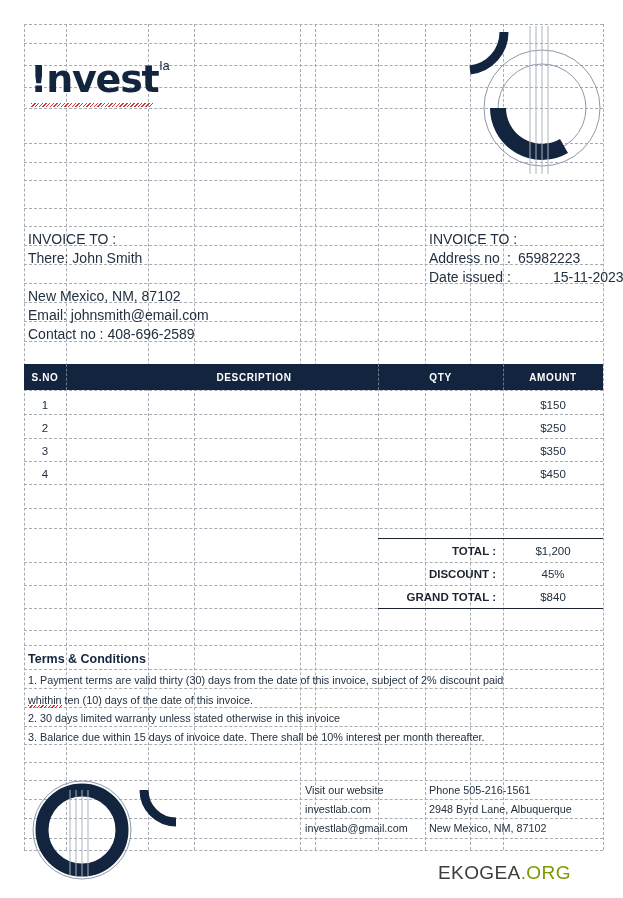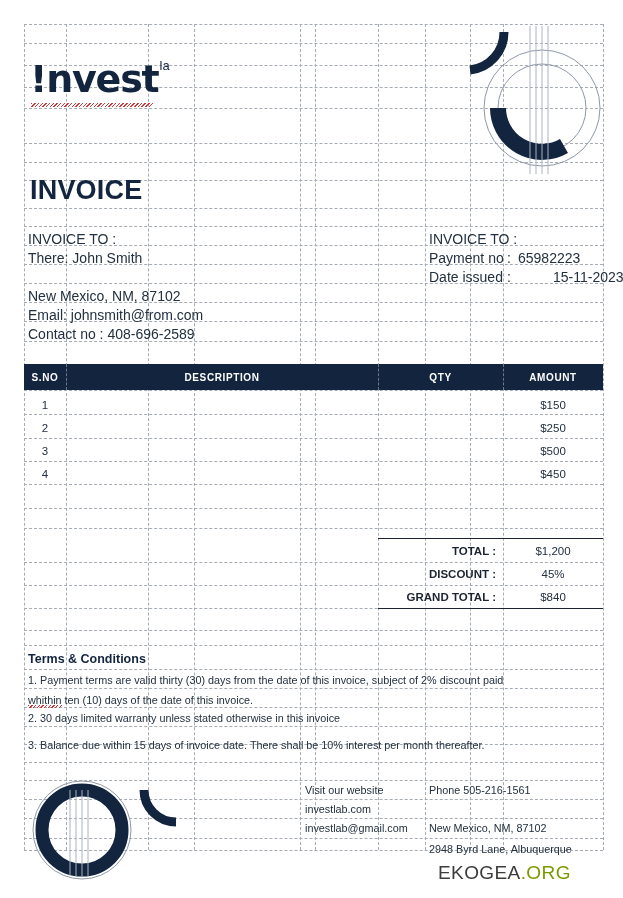--- a/index.html
+++ b/index.html
@@ -307,56 +307,55 @@
     <path d="M 118 22 A 32 32 0 0 0 150 54" fill="none" stroke="#13243f" stroke-width="9"></path>
   </svg>
 
   <div class="content">
 
     <div class="abs" id="logo-block">
       <span class="logo-word">!nvest</span><span class="logo-sup">la</span>
       <div class="squiggle"></div>
     </div>
 
-    <div class="abs" id="invoice-title">INVOICE</div>
 
     <div class="cell-text" style="left:28px; top:232px;">INVOICE TO :</div>
     <div class="cell-text" style="left:28px; top:251px;">There: John Smith</div>
     <div class="cell-text" style="left:28px; top:289px;">New Mexico, NM, 87102</div>
-    <div class="cell-text" style="left:28px; top:308px;">Email: johnsmith@from.com</div>
+    <div class="cell-text" style="left:28px; top:308px;">Email: johnsmith@email.com</div>
     <div class="cell-text" style="left:28px; top:327px;">Contact no : 408-696-2589</div>
 
     <div class="cell-text" style="left:429px; top:232px;">INVOICE TO :</div>
 
-    <div class="cell-text" style="left:429px; top:251px;">Payment no</div>
+    <div class="cell-text" style="left:429px; top:251px;">Address no</div>
     <div class="cell-text" style="left:507px; top:251px;">:</div>
     <div class="cell-text" style="left:518px; top:251px;">65982223</div>
 
     <div class="cell-text" style="left:429px; top:270px;">Date issued</div>
     <div class="cell-text" style="left:507px; top:270px;">:</div>
     <div class="cell-text" style="left:542px; top:270px;margin-left:11px;">15-11-2023</div>
 
     <div id="table-head">
       <div class="th" style="left:0px;   width:42px;">S.NO</div>
-      <div class="th" style="left:42px;  width:312px;">DESCRIPTION</div>
+      <div class="th" style="left:42px;  width:312px;padding-left:32px;">DESCRIPTION</div>
       <div class="th" style="left:354px; width:125px;">QTY</div>
       <div class="th" style="left:479px; width:100px;">AMOUNT</div>
       <div class="th-sep" style="left:42px;"></div>
       <div class="th-sep" style="left:354px;"></div>
       <div class="th-sep" style="left:479px;"></div>
     </div>
 
     <div class="row-num" style="left:24px; top:399px;">1</div>
     <div class="row-amt" style="top:399px;">$150</div>
 
     <div class="row-num" style="left:24px; top:422px;">2</div>
     <div class="row-amt" style="top:422px;">$250</div>
 
     <div class="row-num" style="left:24px; top:445px;">3</div>
-    <div class="row-amt" style="top:445px;">$500</div>
+    <div class="row-amt" style="top:445px;">$350</div>
 
     <div class="row-num" style="left:24px; top:468px;">4</div>
     <div class="row-amt" style="top:468px;">$450</div>
 
     <div class="solidrule" style="top:538px;"></div>
 
     <div class="tot-label" style="top:545px;">TOTAL :</div>
     <div class="tot-value" style="top:545px;">$1,200</div>
 
     <div class="tot-label" style="top:568px;">DISCOUNT :</div>
@@ -365,26 +364,26 @@
     <div class="tot-label" style="top:591px;">GRAND TOTAL :</div>
     <div class="tot-value" style="top:591px;">$840</div>
 
     <div class="solidrule" style="top:608px;"></div>
 
     <div class="abs" id="terms-title">Terms &amp; Conditions</div>
 
     <div class="term-line" style="top:674px;text-align:right;">1. Payment terms are valid thirty (30) days from the date of this invoice, subject of 2% discount paid</div>
     <div class="term-line" style="top:694px;"><span class="misspell">whithin</span><span> ten (10) days of the date of this invoice.</span></div>
     <div class="term-line" style="top:712px;">2. 30 days limited warranty unless stated otherwise in this invoice</div>
-    <div class="term-line" style="top:731px;margin-top:8px;">3. Balance due within 15 days of invoice date. There shall be 10% interest per month thereafter.</div>
+    <div class="term-line" style="top:731px;">3. Balance due within 15 days of invoice date. There shall be 10% interest per month thereafter.</div>
 
     <div class="foot-text" style="left:305px; top:784px;">Visit our website</div>
     <div class="foot-text" style="left:305px; top:803px;">investlab.com</div>
     <div class="foot-text" style="left:305px; top:822px;">investlab@gmail.com</div>
 
     <div class="foot-text" style="left:429px; top:784px;">Phone 505-216-1561</div>
-    <div class="foot-text" style="left:429px; top:803px;margin-top:40px;">2948  Byrd Lane, Albuquerque</div>
+    <div class="foot-text" style="left:429px; top:803px;">2948  Byrd Lane, Albuquerque</div>
     <div class="foot-text" style="left:429px; top:822px;">New Mexico, NM, 87102</div>
 
     <div id="watermark"><span class="wm-dark">EKOGEA</span><span class="wm-green">.ORG</span></div>
 
   </div>
 </div>
 
 </body></html>

